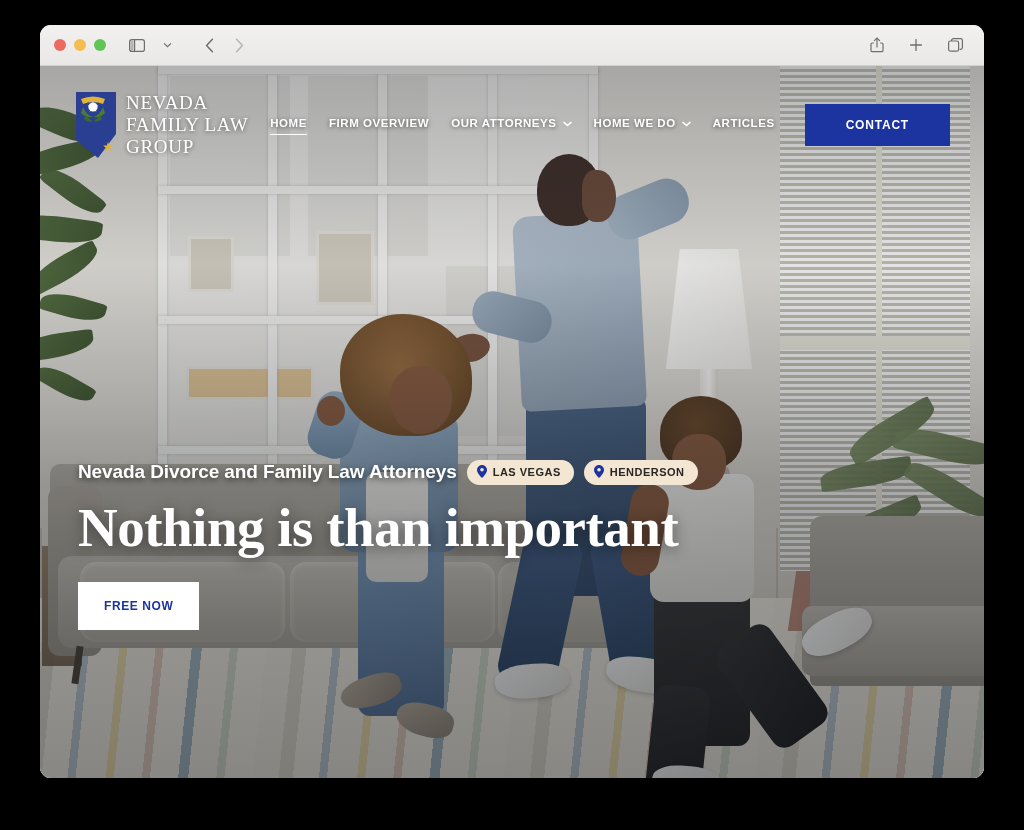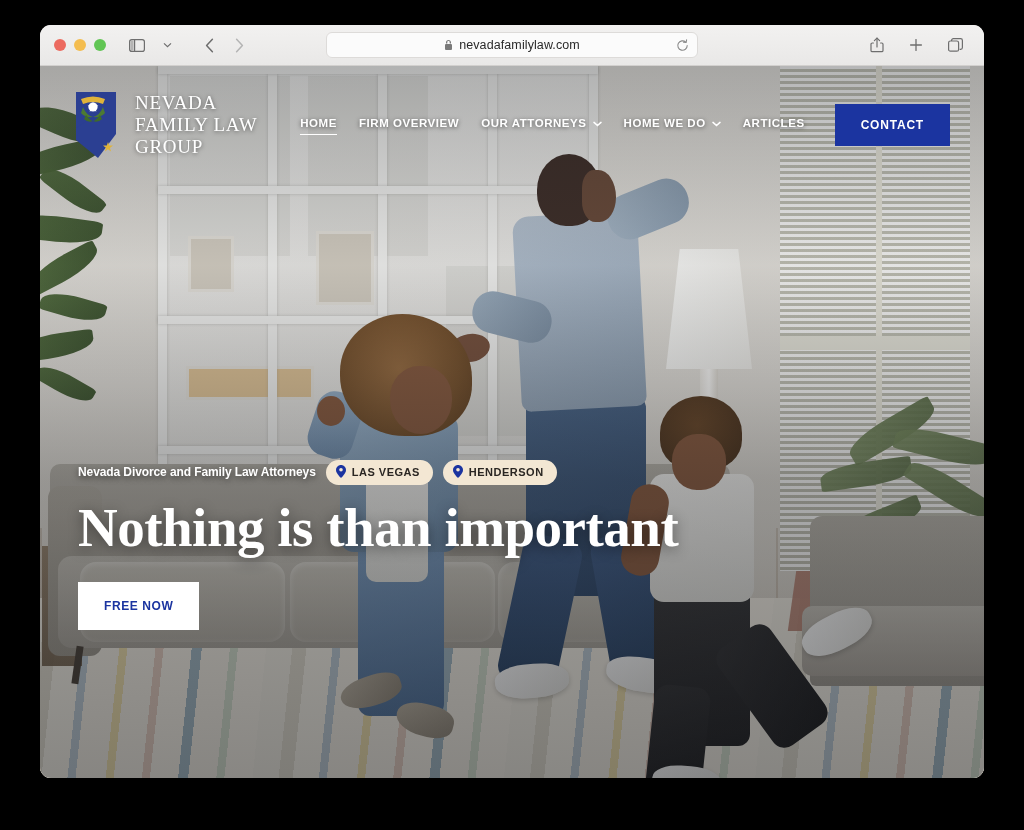--- a/index.html
+++ b/index.html
@@ -423,21 +423,21 @@
 
   
   .site-header {
     position: absolute;
     left: 0; top: 0; width: 944px; height: 118px;
     display: flex;
     align-items: center;
     padding: 0 34px 0 32px;
     z-index: 5;
   }
-  .logo { display: flex; align-items: center; gap: 15px; }
+  .logo { display: flex; align-items: center; gap: 6px; }
   .logo-mark { width: 48px; height: 70px; display: block; }
   .logo-text {
     color: #ffffff;
     font-family: "Liberation Serif", serif;
     font-size: 19px;
     line-height: 1.16;
     letter-spacing: 0.7px;
     text-shadow: 0 1px 4px rgba(0,0,0,0.5);
   }
 
@@ -466,40 +466,40 @@
     left: 0; bottom: -2px; width: 100%; height: 1.5px;
     background: #ffffff;
   }
   .caret { display: block; }
   .contact-btn {
     background: #1b34a0;
     color: #ffffff;
     font-size: 12px;
     font-weight: bold;
     letter-spacing: 0.8px;
-    padding: 14px 26px;
+    padding: 14px 41px;
     margin-left: 8px;
     white-space: nowrap;
   }
 
   
   .hero {
     position: absolute;
     left: 38px; bottom: 148px; width: 870px;
     z-index: 5;
   }
   .eyebrow-row {
     display: flex;
     align-items: center;
     gap: 10px;
     margin-bottom: 14px;
   }
   .eyebrow {
     color: #ffffff;
-    font-size: 12px;
+    font-size: 19px;
     font-weight: bold;
     letter-spacing: -0.1px;
     text-shadow: 0 2px 6px rgba(0,0,0,0.6);
   }
   .pill {
     display: inline-flex;
     align-items: center;
     gap: 6px;
     background: #f3e7d3;
     color: #2a2622;
@@ -575,35 +575,20 @@
           <polyline points="7.4,1.2 1.6,7.5 7.4,13.8"></polyline>
         </svg>
       </div>
       <div class="cbtn dim">
         <svg width="9" height="15" viewBox="0 0 9 15" fill="none" stroke="currentColor" stroke-width="1.5" stroke-linecap="round" stroke-linejoin="round">
           <polyline points="1.6,1.2 7.4,7.5 1.6,13.8"></polyline>
         </svg>
       </div>
     </div>
 
-    <div class="addressbar">
-      <span class="lock">
-        <svg width="9" height="11" viewBox="0 0 9 11" fill="currentColor">
-          <path d="M4.5 0C3 0 2 1 2 2.4V3.6h1.3V2.4c0-.8.5-1.3 1.2-1.3s1.2.5 1.2 1.3v1.2H7V2.4C7 1 6 0 4.5 0Z"></path>
-          <rect x="1" y="4" width="7" height="6" rx="1.1"></rect>
-        </svg>
-      </span>
-      <span class="url">nevadafamilylaw.com</span>
-      <span class="reload">
-        <svg width="13" height="13" viewBox="0 0 13 13" fill="none" stroke="currentColor" stroke-width="1.1" stroke-linecap="round">
-          <path d="M11.2 6.5a4.7 4.7 0 1 1-1.5-3.4"></path>
-          <polyline points="10.6,0.9 10.1,3.5 7.5,3.1"></polyline>
-        </svg>
-      </span>
-    </div>
 
     <div class="chrome-right">
       <div class="cbtn">
         <svg width="14" height="16" viewBox="0 0 14 16" fill="none" stroke="currentColor" stroke-width="1.2" stroke-linecap="round" stroke-linejoin="round">
           <path d="M3.4 6H2.3A1.3 1.3 0 0 0 1 7.3v6.1A1.3 1.3 0 0 0 2.3 14.7h9.4A1.3 1.3 0 0 0 13 13.4V7.3A1.3 1.3 0 0 0 11.7 6h-1.1"></path>
           <line x1="7" y1="1.2" x2="7" y2="10"></line>
           <polyline points="4.4,3.7 7,1.1 9.6,3.7"></polyline>
         </svg>
       </div>
       <div class="cbtn">

